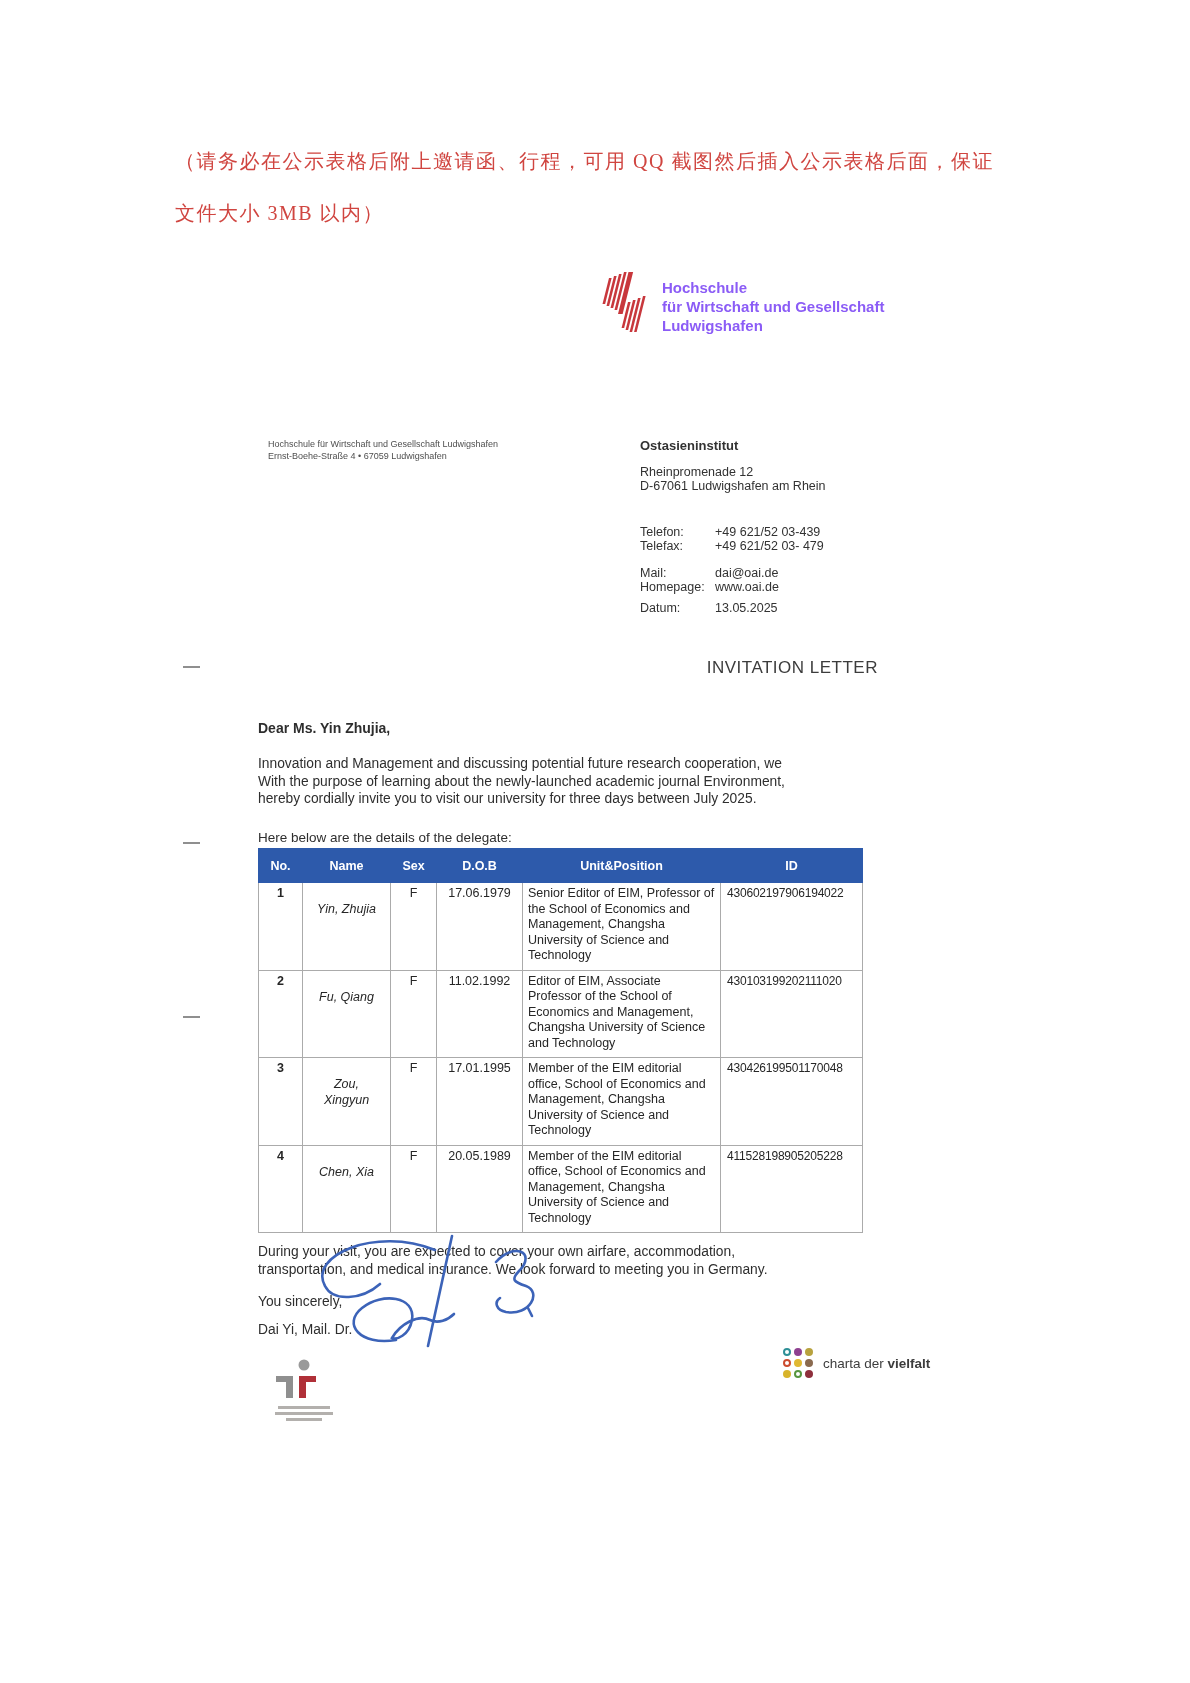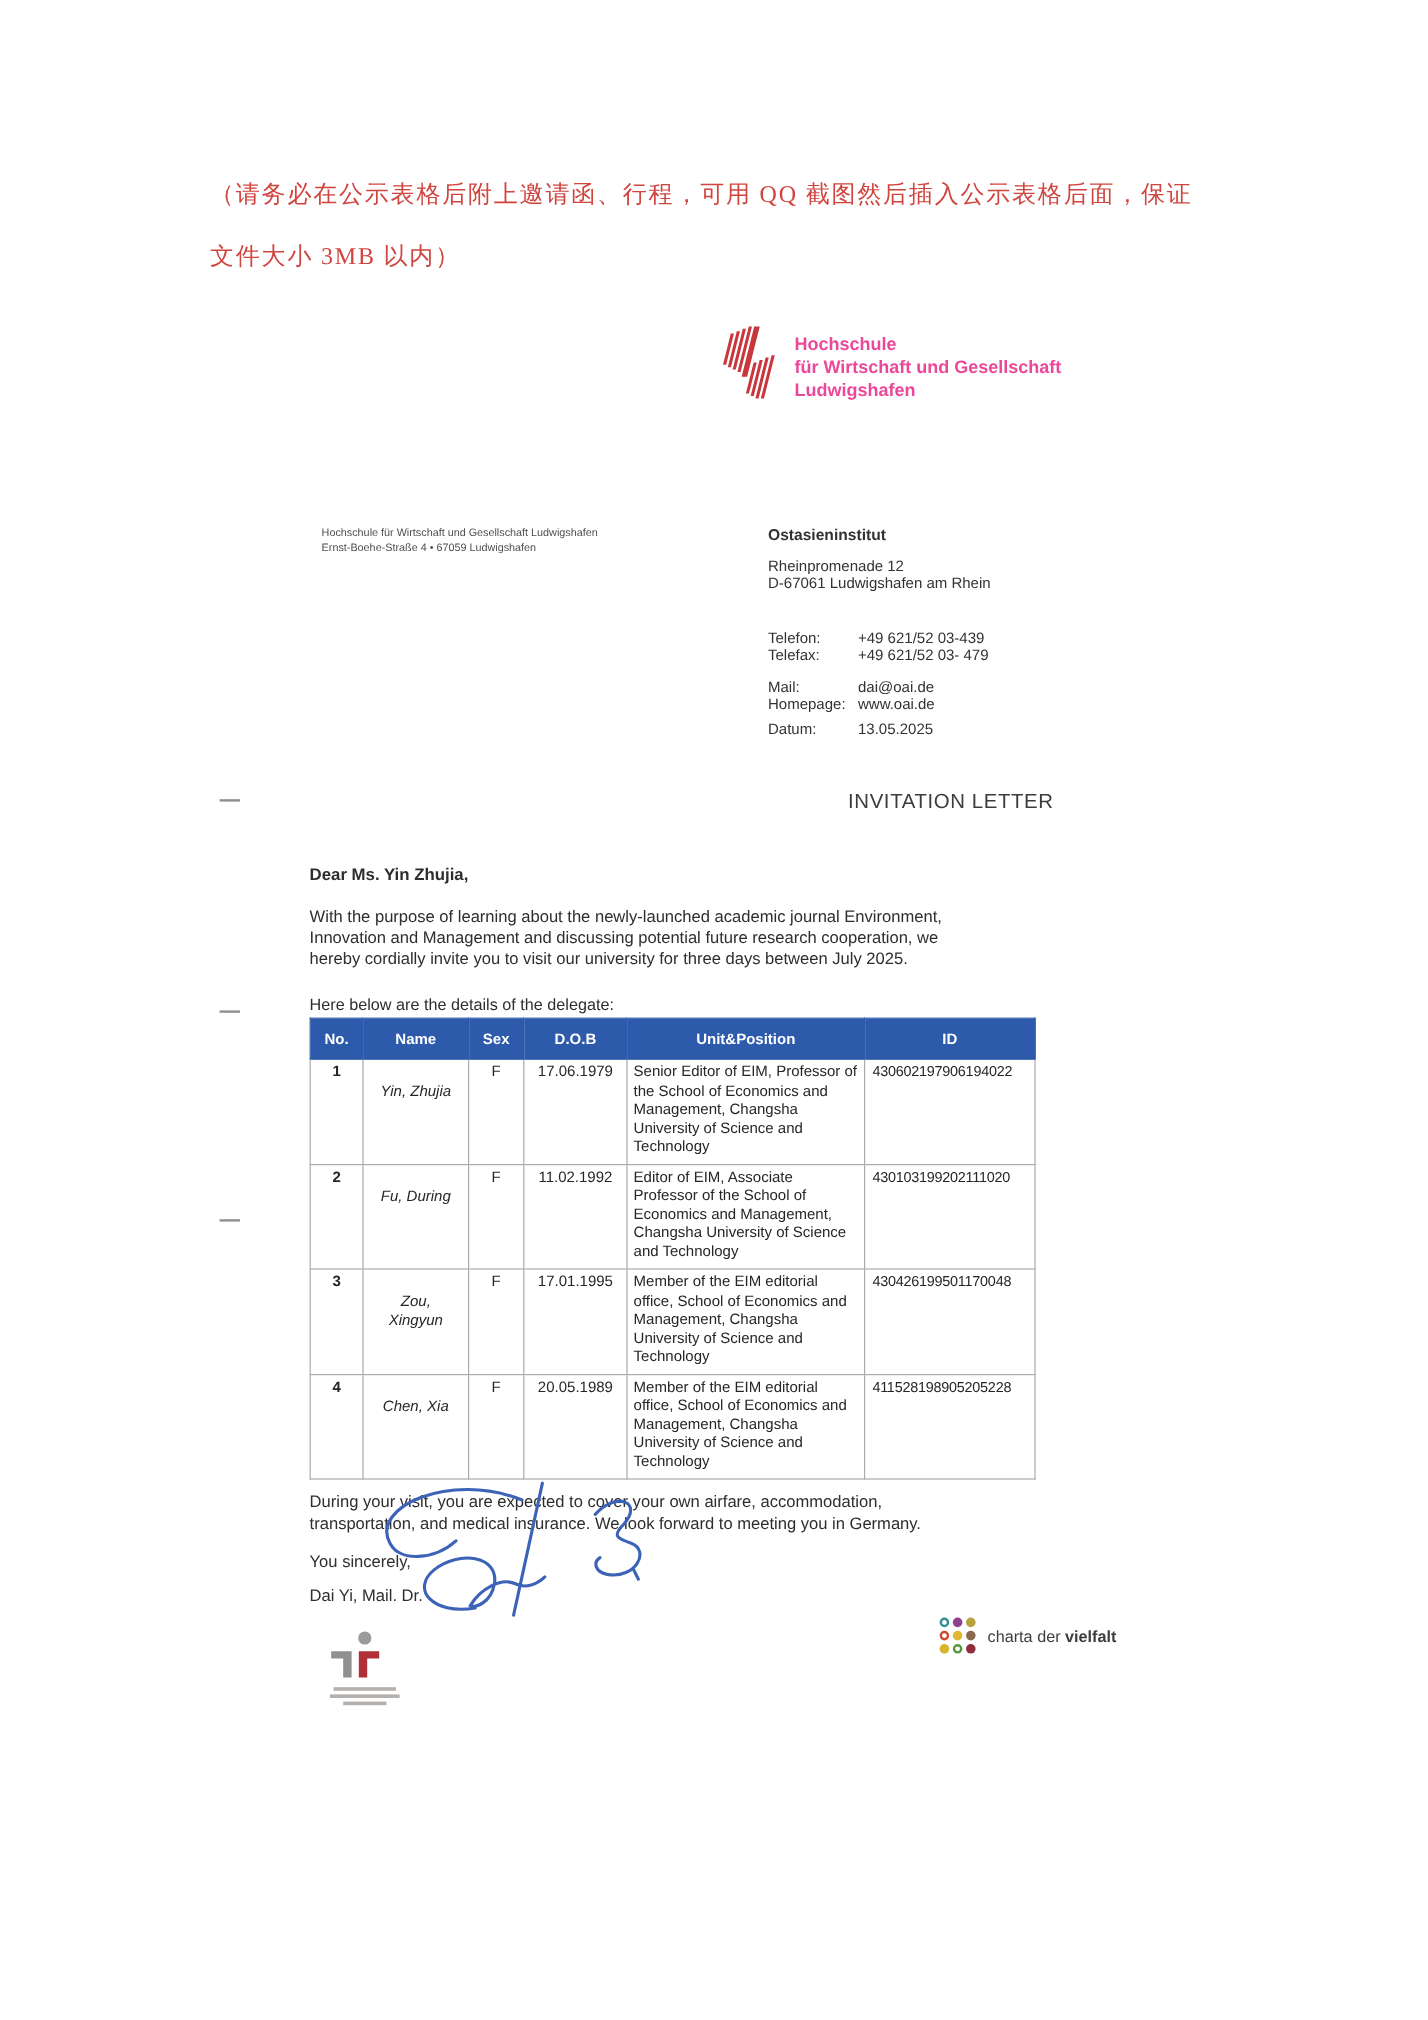--- a/index.html
+++ b/index.html
@@ -9,21 +9,21 @@
 
   
   .note-line { position:absolute; left:175px; color:#d04540; font-size:20px; letter-spacing:1.5px;
                font-family:"Liberation Serif", serif; }
   .note-1 { top:148px; }
   .note-2 { top:200px; }
 
   
   .uni-logo { position:absolute; left:600px; top:266px; display:flex; align-items:flex-start; }
   .uni-logo-mark { width:52px; height:70px; }
-  .uni-logo-text { margin-left:10px; margin-top:12px; color:#ec4899; font-size:15px; font-weight:bold; line-height:19px; }
+  .uni-logo-text { margin-left:10px; margin-top:12px; color:#8b5cf6; font-size:15px; font-weight:bold; line-height:19px; }
 
   
   .sender-line { position:absolute; left:268px; top:438px; font-size:9px; color:#4f4f4f; line-height:12px; }
   .recipient { position:absolute; left:268px; top:478px; font-size:13.5px; color:#323232; line-height:26px; }
 
   
   .contact { position:absolute; left:640px; top:438px; width:260px; font-size:12.5px; color:#323232; }
   .contact .inst { font-weight:bold; font-size:13px; }
   .c-row { position:absolute; left:0; }
   .c-row .lbl { display:inline-block; width:75px; }
@@ -122,22 +122,22 @@
   </div>
 
   <div class="fold-mark fm-1"></div>
   <div class="fold-mark fm-2"></div>
   <div class="fold-mark fm-3"></div>
 
   <div class="title">INVITATION LETTER</div>
 
   <div class="salutation">Dear Ms. Yin Zhujia,</div>
   <div class="body-par">
+    <div>Innovation and Management and discussing potential future research cooperation, we</div>
     <div>With the purpose of learning about the newly-launched academic journal Environment,</div>
-    <div>Innovation and Management and discussing potential future research cooperation, we</div>
     <div>hereby cordially invite you to visit our university for three days between July 2025.</div>
   </div>
   <div class="table-intro">Here below are the details of the delegate:</div>
 
   <table class="delegate-table">
     <colgroup>
         <col class="c-no">
         <col class="c-name">
         <col class="c-sex">
         <col class="c-dob">
@@ -158,21 +158,21 @@
       <tr>
         <td class="t-no">1</td>
         <td class="t-name">Yin, Zhujia</td>
         <td class="t-sex">F</td>
         <td class="t-dob">17.06.1979</td>
         <td class="t-unit">Senior Editor of EIM, Professor of the School of Economics and Management, Changsha University of Science and Technology</td>
         <td class="t-id">430602197906194022</td>
       </tr>
       <tr>
         <td class="t-no">2</td>
-        <td class="t-name">Fu, During</td>
+        <td class="t-name">Fu, Qiang</td>
         <td class="t-sex">F</td>
         <td class="t-dob">11.02.1992</td>
         <td class="t-unit">Editor of EIM, Associate Professor of the School of Economics and Management, Changsha University of Science and Technology</td>
         <td class="t-id">430103199202111020</td>
       </tr>
       <tr>
         <td class="t-no">3</td>
         <td class="t-name">Zou, Xingyun</td>
         <td class="t-sex">F</td>
         <td class="t-dob">17.01.1995</td>

